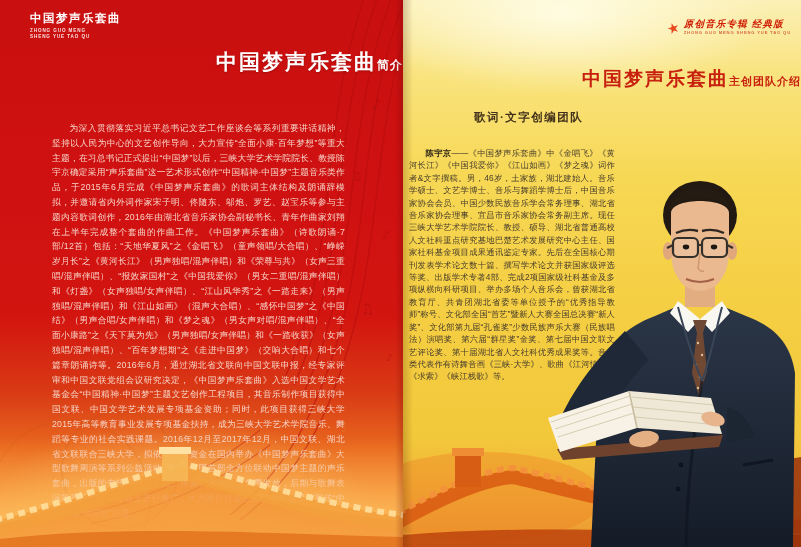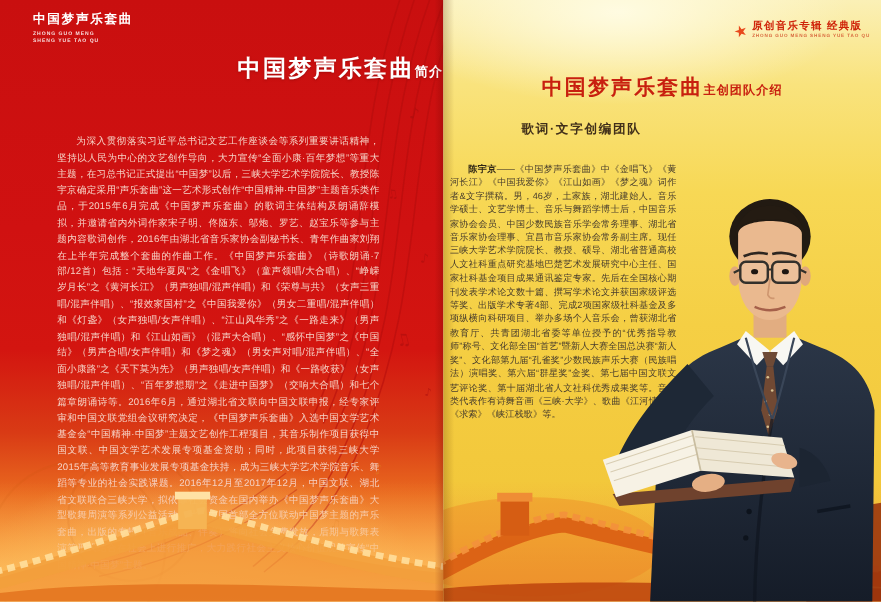--- a/index.html
+++ b/index.html
@@ -41,23 +41,23 @@
   }
   
   .page-right{
     position:absolute;left:403px;top:0;width:398px;height:547px;
     background:
       radial-gradient(ellipse 300px 120px at 40% 2%, rgba(255,252,228,.95), rgba(255,250,205,0) 70%),
       linear-gradient(180deg,#fbf0b6 0%,#f9e37d 14%,#f7d855 32%,#f5cf44 54%,#f3c93c 76%,#f1c336 100%);
   }
   .badge{position:absolute;right:10px;top:19px;display:flex;align-items:flex-start;line-height:1;}
   .badge .star{font-size:14px;color:#e8491c;transform:rotate(-18deg);margin:2px 4px 0 0;}
-  .badge-line1{font-size:9.5px;font-weight:bold;letter-spacing:1.2px;color:#cf2208;}
+  .badge-line1{font-size:9.5px;font-weight:bold;letter-spacing:1.2px;color:#cf2208;font-style:italic;}
   .badge-line2{font-size:4.2px;letter-spacing:.8px;color:#d8673d;margin-top:2.5px;font-weight:bold;}
-  .rtitle{position:absolute;left:0;top:66px;width:100%;text-align:center;color:#c8200f;}
+  .rtitle{position:absolute;left:0;top:66px;width:100%;text-align:right;color:#c8200f;}
   .rtitle .main{font-size:19px;font-weight:bold;letter-spacing:2px;}
   .rtitle .suffix{font-size:11px;font-weight:bold;letter-spacing:1px;}
   .rheading{
     position:absolute;left:30px;top:110px;
     font-size:11.5px;font-weight:bold;letter-spacing:1.5px;color:#42301a;margin-left:41px;
   }
   .rbody{
     position:absolute;left:6px;top:147px;width:206px;margin:0;
     font-size:8.3px;line-height:12.4px;letter-spacing:.1px;
     color:#473c2c;text-align:justify;text-indent:2em;

